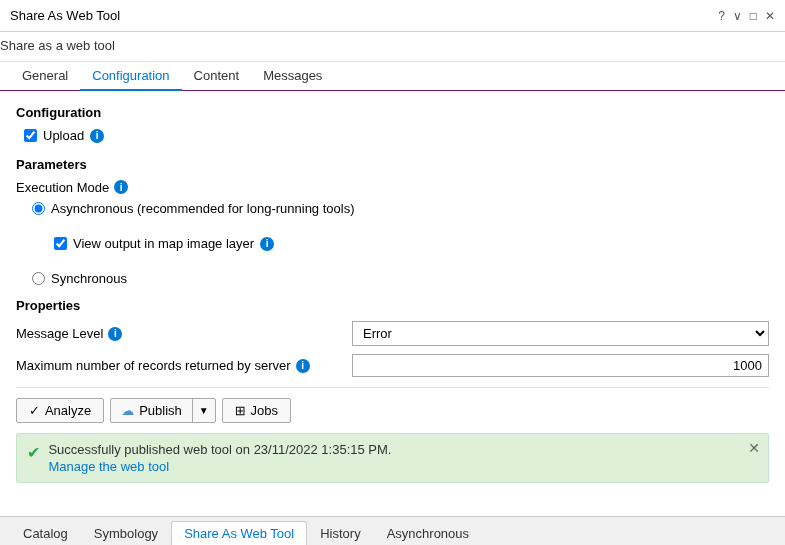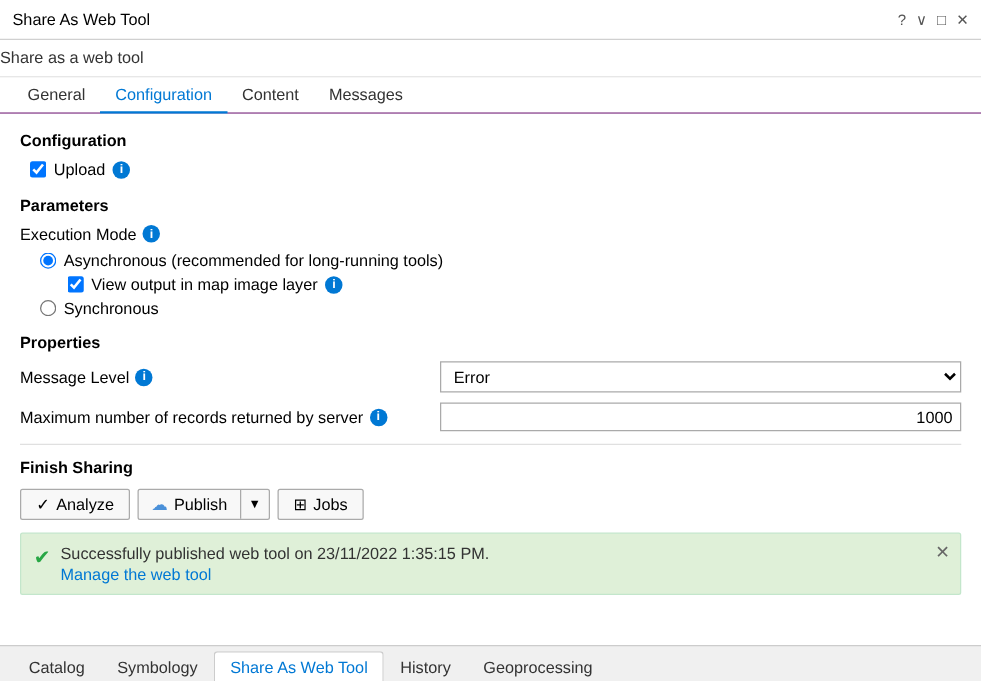--- a/index.html
+++ b/index.html
@@ -103,21 +103,21 @@
       display: flex;
       gap: 5px;
       font-size: 13px;
       margin-bottom: 6px;
     }
 
     .radio-group {
       margin-left: 16px;
       display: flex;
       flex-direction: column;
-      gap: 4px;
+      gap: 20px;
     }
 
     .radio-item {
       display: flex;
       align-items: center;
       gap: 6px;
       font-size: 13px;
     }
 
     .checkbox-sub {
@@ -400,21 +400,20 @@
           <span class="info-icon">i</span>
         </div>
         <div class="property-control">
           <input type="text" class="number-input" value="1000" style="">
         </div>
       </div>
     </div>
   </div>
 
   <div class="finish-sharing-section">
-    <div class="finish-sharing-header">Finish Sharing</div>
 
     <div class="button-row">
 
       <button class="btn">
         <span>✓</span>
         <span>Analyze</span>
       </button>
 
       <div class="publish-split">
         <div class="publish-split-main">
@@ -442,14 +441,14 @@
     </div>
   </div>
 
 </div>
 
 <div class="bottom-tabs">
   <div class="bottom-tab">Catalog</div>
   <div class="bottom-tab">Symbology</div>
   <div class="bottom-tab active">Share As Web Tool</div>
   <div class="bottom-tab">History</div>
-  <div class="bottom-tab">Geoprocessing</div>
+  <div class="bottom-tab">Asynchronous</div>
 </div>
 
 </body></html>

